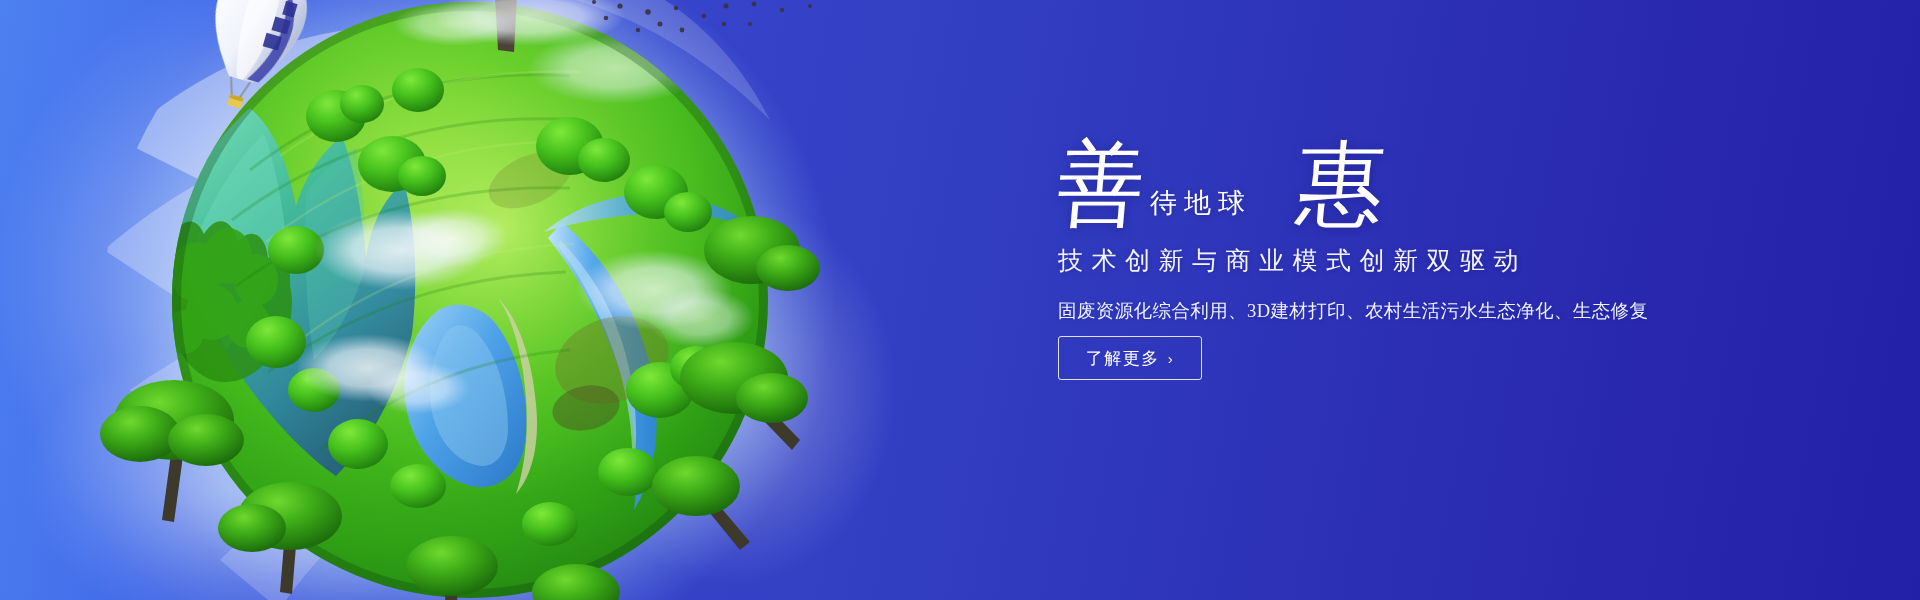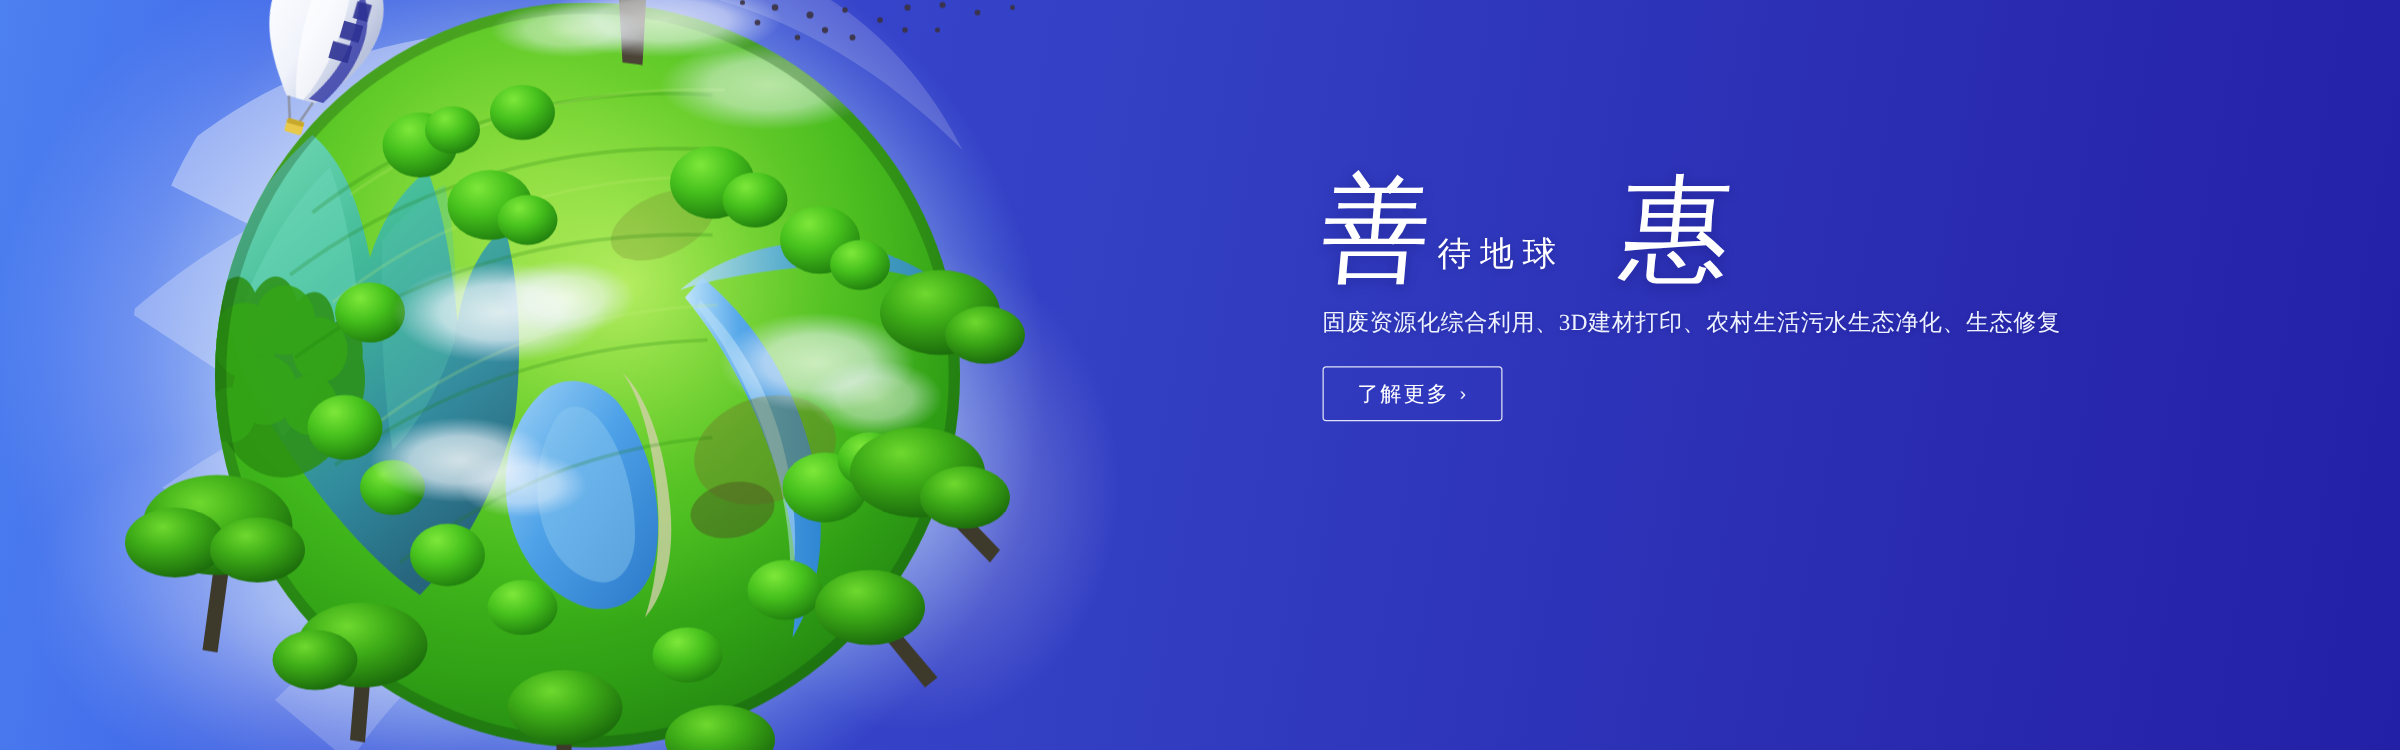--- a/index.html
+++ b/index.html
@@ -60,21 +60,21 @@
   .hl-gap{ width:46px; }
 
   .subhead{ margin-top:20px; font-size:25px; color:#f2f5ff;
     letter-spacing:8.5px; white-space:nowrap;
     text-shadow:0 1px 5px rgba(10,10,80,.25); }
 
   .desc{ margin-top:21px; font-size:18.5px; color:#eef2ff;
     letter-spacing:.4px; white-space:nowrap;
     text-shadow:0 1px 4px rgba(10,10,80,.22);font-family:Liberation Serif, serif; }
 
-  .cta{ margin-top:23px; display:inline-flex; align-items:center;
+  .cta{ margin-top:13px; display:inline-flex; align-items:center;
     justify-content:center; gap:8px;
     width:144px; height:44px; border:1px solid rgba(255,255,255,.85);
     border-radius:3px; background:transparent; cursor:pointer;
     color:#ffffff; font-size:17px; letter-spacing:1.5px;
     font-family:"Liberation Sans","DejaVu Sans",sans-serif; }
   .cta .chev{ font-size:15px; opacity:.95; }
 </style>
 </head>
 <body>
 
@@ -369,20 +369,21 @@
 
   <div class="content">
 
     <div class="headline">
       <span class="hl-big">善</span>
       <span class="hl-small">待地球</span>
       <span class="hl-gap"></span>
       <span class="hl-big">惠</span>
     </div>
 
+    <div class="subhead">技术创新与商业模式创新双驱动</div>
 
     <div class="desc">固废资源化综合利用、3D建材打印、农村生活污水生态净化、生态修复</div>
 
     <button class="cta">
       <span>了解更多</span>
       <span class="chev">›</span>
     </button>
   </div>
 
 </div>

